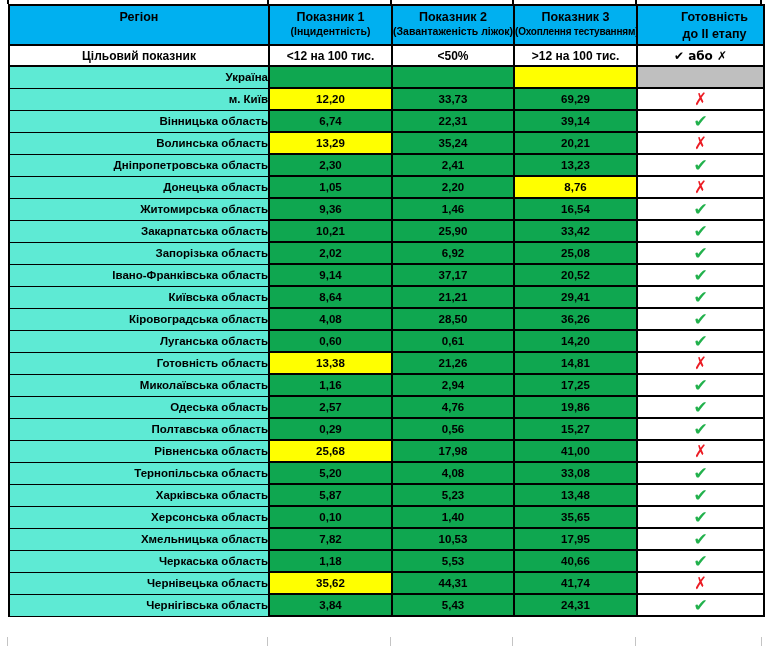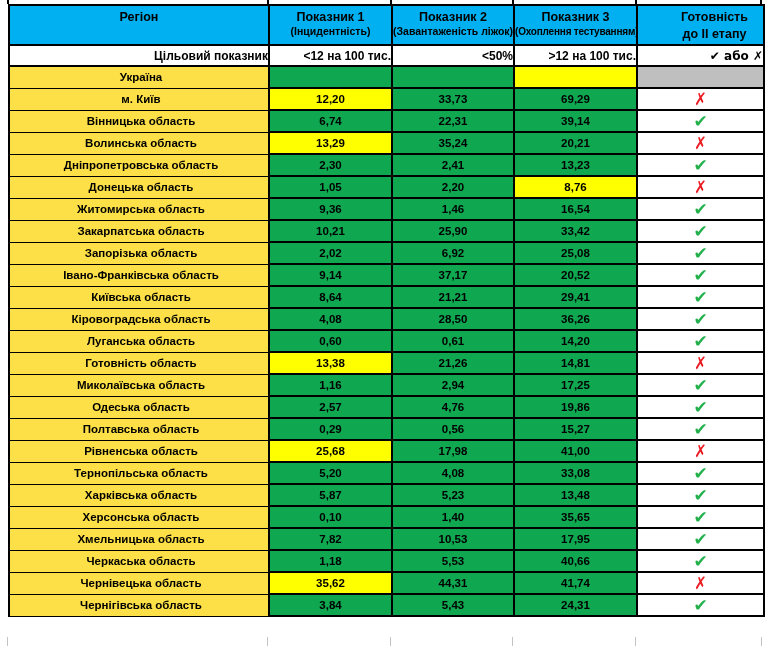--- a/index.html
+++ b/index.html
@@ -34,26 +34,26 @@
     background:var(--header-bg); vertical-align:top;
     padding-top:3px; text-align:center; font-weight:bold;
   }
   .h1 { font-size:12.5px; line-height:16px; font-weight:bold; }
   .h2 { font-size:10.5px; line-height:13px; font-weight:bold; }
   th.col3 .h2 { font-size:10px; letter-spacing:-0.2px; }
   th.col4 .h1 { line-height:17px;margin-left:28px; }
 
   tr.target-row { height:21px; }
   tr.target-row td {
-    background:#fff; text-align:right; font-weight:bold; font-size:12px;
+    background:#fff; text-align:center; font-weight:bold; font-size:12px;
   }
 
   tbody tr { height:22px; }
   td.region {
-    background:#fde047; text-align:center; padding-left:4px;
+    background:#5eead4; text-align:right; padding-left:4px;
     font-weight:bold; font-size:11.5px;
     border-top-width:1px; border-bottom-width:1px;
   }
   td.val, td.ready { text-align:center; font-weight:bold; font-size:11.5px; }
   td.val.green { background:var(--green); }
   td.val.yellow { background:var(--yellow); }
   td.ready { background:#fff; }
   td.ready.graybg { background:var(--gray); }
 
   .mark { font-family:"DejaVu Sans",sans-serif; font-weight:bold; display:inline-block; }

